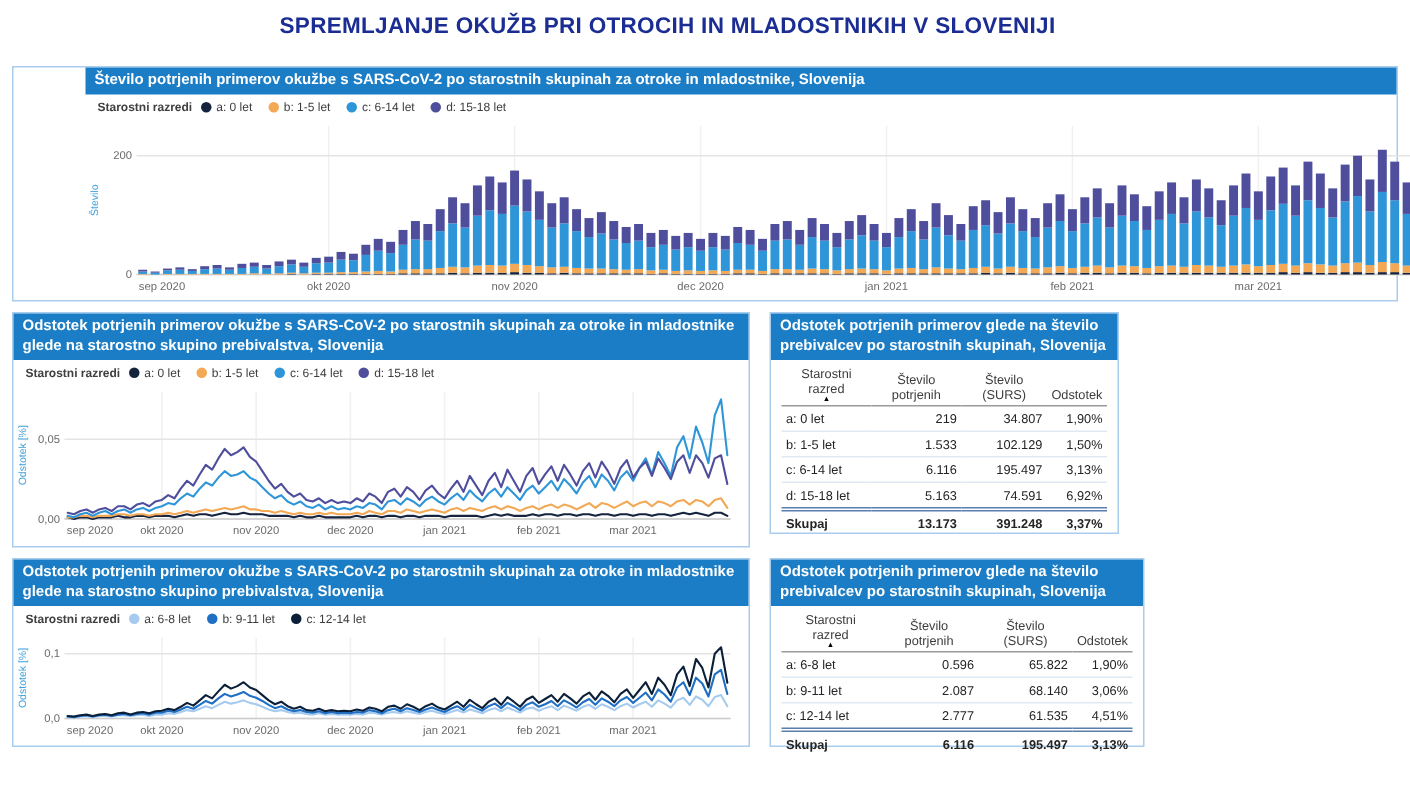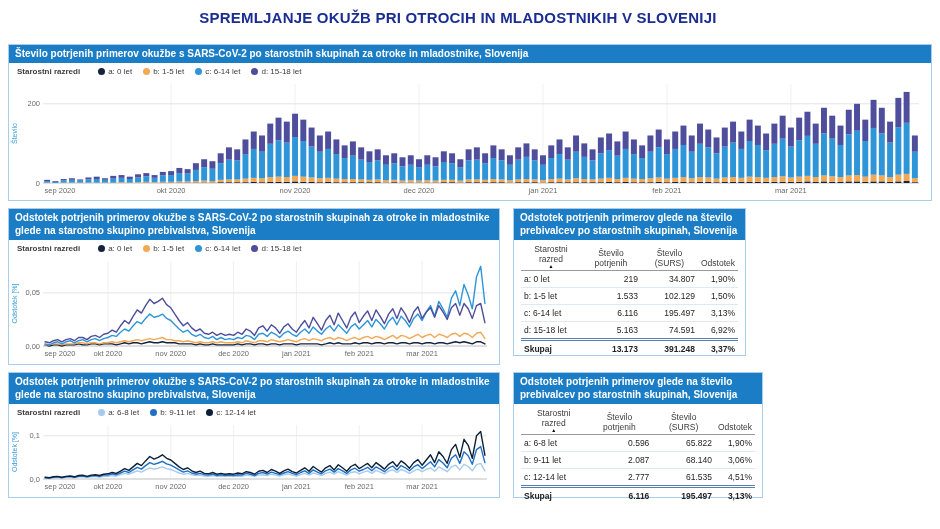--- a/index.html
+++ b/index.html
@@ -1,23 +1,23 @@
 <!DOCTYPE html>
 <html><head>
 <meta charset="utf-8">
 <style>
   html,body{margin:0;padding:0;background:#fff;}
   .page{position:relative;width:940px;height:529px;background:#fff;
         font-family:"Liberation Sans",sans-serif;overflow:hidden;}
-  .title{position:absolute;left:13px;top:9px;width:890px;text-align:center;
+  .title{position:absolute;left:0;top:9px;width:890px;text-align:center;
          font-size:15px;font-weight:bold;color:#1b2d93;letter-spacing:.2px;}
   .panel{position:absolute;background:#fff;border:1px solid #a9cdec;box-sizing:border-box;}
   .panel-header{background:#1a7dc5;color:#fff;font-size:10px;font-weight:bold;
                 padding:2px 6px 3px 6px;line-height:1.3;}
-  .legend{display:flex;align-items:center;gap:18px;padding:4px 0 2px 8px;font-size:8px;color:#3c3c3c;}
+  .legend{display:flex;align-items:center;gap:6px;padding:4px 0 2px 8px;font-size:8px;color:#3c3c3c;}
   .legend-title{font-weight:bold;color:#404040;}
   .legend-items{display:flex;align-items:center;gap:11px;}
   .legend-item{display:inline-flex;align-items:center;gap:3px;cursor:pointer;}
   .dot{width:7px;height:7px;border-radius:50%;display:inline-block;}
   .chart{position:relative;}
   .chart svg text{font-family:"Liberation Sans",sans-serif;}
   .tablewrap{padding:3px 7px 2px 7px;}
   table.pbi{width:100%;border-collapse:collapse;font-size:8.5px;color:#252423;}
   table.pbi th{font-weight:normal;text-align:center;padding:1px 3px 2px 3px;
                border-bottom:1px solid #9a9a9a;vertical-align:bottom;color:#3b3b3b;cursor:pointer;}
@@ -27,21 +27,21 @@
   table.pbi tfoot td{font-weight:bold;border-top:3px double #5a7fae;border-bottom:none;}
   .sort-arrow{display:block;font-size:5px;color:#000;line-height:4px;}
 </style>
 </head>
 <body>
 
 <div class="page">
 
   <div class="title">SPREMLJANJE OKUŽB PRI OTROCIH IN MLADOSTNIKIH V SLOVENIJI</div>
 
-  <section class="panel" style="left:8px;top:44px;width:924px;height:157px;">
+  <section class="panel" style="left:8px;top:44px;width:924px;height:157px;padding-left:48px;">
     <div class="panel-header">Število potrjenih primerov okužbe s SARS-CoV-2 po starostnih skupinah za otroke in mladostnike, Slovenija</div>
     <div class="legend">
       <span class="legend-title">Starostni razredi</span>
       <span class="legend-items">
           <span class="legend-item">
             <span class="dot" style="background: rgb(22, 35, 63);"></span>
             <span>a: 0 let</span>
           </span>
           <span class="legend-item">
             <span class="dot" style="background: rgb(242, 168, 84);"></span>

